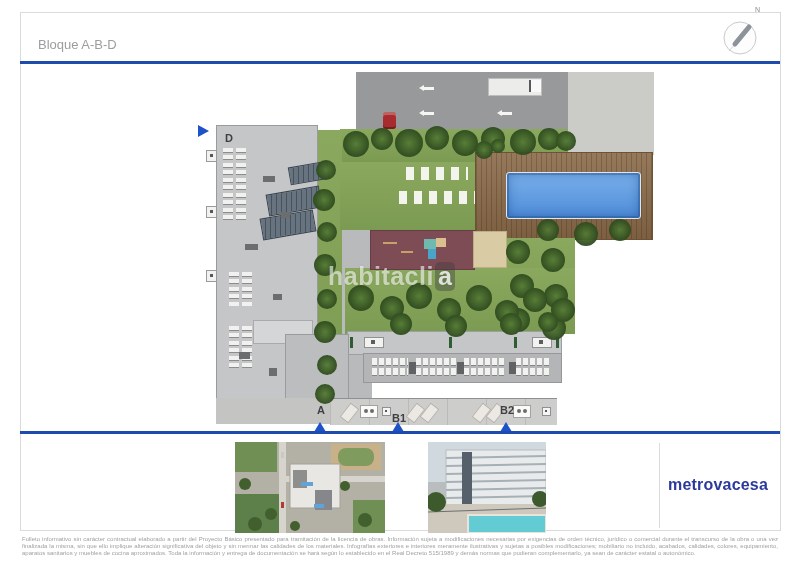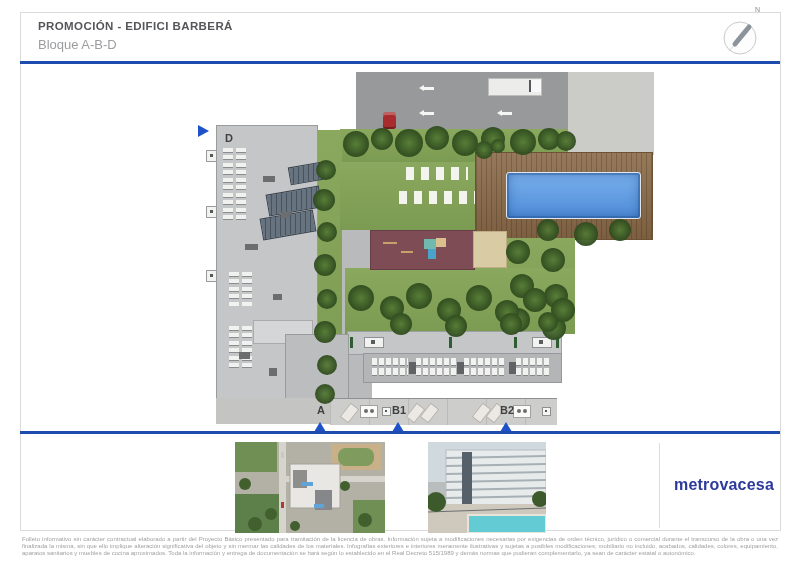--- a/index.html
+++ b/index.html
@@ -63,31 +63,30 @@
   .unit i{position:absolute;top:3px;width:4px;height:4px;border-radius:50%;background:#6a6c6e;}
   .sq{width:7px;height:7px;background:#f5f5f3;border:1px solid #8f9092;}
   .sq i{position:absolute;left:2px;top:2px;width:2px;height:2px;background:#55575a;}
   .mk-right{width:0;height:0;border-top:6px solid transparent;border-bottom:6px solid transparent;border-left:11px solid var(--marker-blue,#1e52c8);}
   .mk-up{width:0;height:0;border-left:6px solid transparent;border-right:6px solid transparent;border-bottom:10px solid var(--marker-blue,#1e52c8);}
   .wm{left:132px;top:194px;font-size:25px;font-weight:bold;color:rgba(255,255,255,.6);letter-spacing:.5px;text-shadow:0 0 2px rgba(0,0,0,.12);}
   .wm b{display:inline-block;background:rgba(60,60,60,.40);color:rgba(255,255,255,.8);border-radius:5px;padding:0 3px;margin-left:1px;font-weight:bold;}
   
   .photo{top:442px;height:91px;}
   .divider{left:659px;top:443px;width:1px;height:85px;background:#dcdcdc;}
-  .brand{left:668px;top:476px;width:112px;text-align:center;font-size:16px;font-weight:bold;letter-spacing:.2px;color:var(--brand-blue,#2b3a9c);}
+  .brand{left:668px;top:476px;width:112px;text-align:left;font-size:16px;font-weight:bold;letter-spacing:.2px;color:var(--brand-blue,#2b3a9c);}
   .legal{left:22px;top:536px;width:756px;font-size:6px;line-height:7.2px;color:var(--legal-gray,#a0a1a3);text-align:justify;}
 </style>
 </head>
 <body>
 
 <div id="canvas">
 
   <div class="abs frame"></div>
 
-  <div class="abs title">PROMOCIÓN - EDIFICI BARBERÁ</div>
   <div class="abs subtitle">Bloque A-B-D</div>
   <div class="abs rule" style="top:61px"></div>
 
   <div class="abs compass">
     <span class="n">N</span>
     <svg width="56" height="58">
       <circle cx="26" cy="32" r="16" fill="#fdfdfd" stroke="#cacaca" stroke-width="1"></circle>
       <line x1="15" y1="45" x2="37" y2="20" stroke="#d4d4d4" stroke-width="1"></line>
       <line x1="21" y1="38" x2="35" y2="21" stroke="#8d939a" stroke-width="5" stroke-linecap="round"></line>
     </svg>
@@ -244,26 +243,27 @@
           <circle cx="367" cy="242" r="12"></circle>
         <circle cx="205" cy="256" r="11"></circle>
           <circle cx="260" cy="258" r="11"></circle>
           <circle cx="315" cy="256" r="11"></circle>
           <circle cx="352" cy="254" r="10"></circle>
       </g>
     </svg>
 
     <div class="abs mk-right" style="left:2px;top:57px"></div>
     <span class="abs planlabel" style="left:121px;top:336px">A</span>
-    <span class="abs planlabel" style="left:196px;top:336px">B1</span>
+    <span class="abs planlabel" style="left:196px;top:344px">B1</span>
     <span class="abs planlabel" style="left:304px;top:336px">B2</span>
     <div class="abs mk-up" style="left:118px;top:354px"></div>
     <div class="abs mk-up" style="left:196px;top:354px"></div>
     <div class="abs mk-up" style="left:304px;top:354px"></div>
 
+    <div class="abs wm"><span>habitacli</span><b>a</b></div>
   </div>
 
   <div class="abs rule" style="top:431px"></div>
 
   <div class="abs photo" style="left:235px;width:150px">
     <svg width="150" height="91">
       <rect width="150" height="91" fill="#b3b1a6"></rect>
       <rect x="0" y="0" width="42" height="30" fill="#6f8f54"></rect>
       <rect x="0" y="52" width="46" height="39" fill="#5d7f49"></rect>
       <rect x="118" y="58" width="32" height="33" fill="#6f8f54"></rect>

